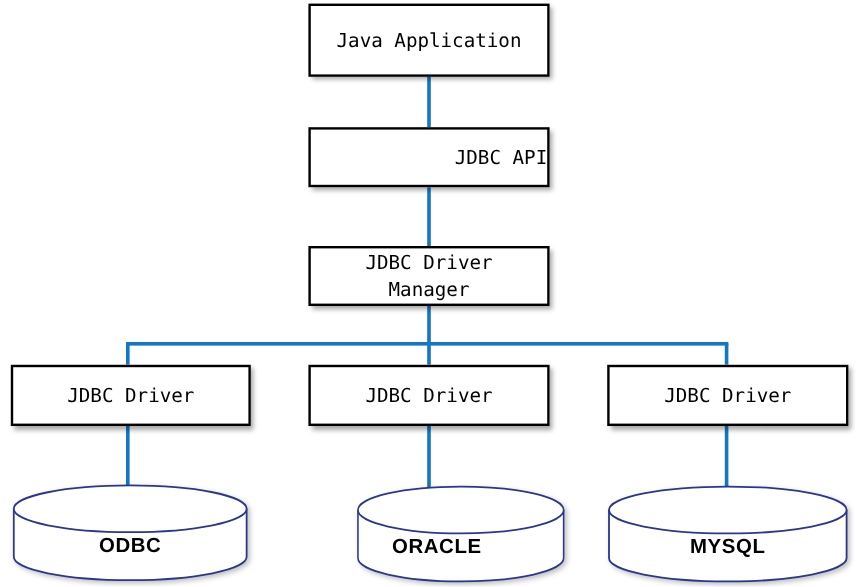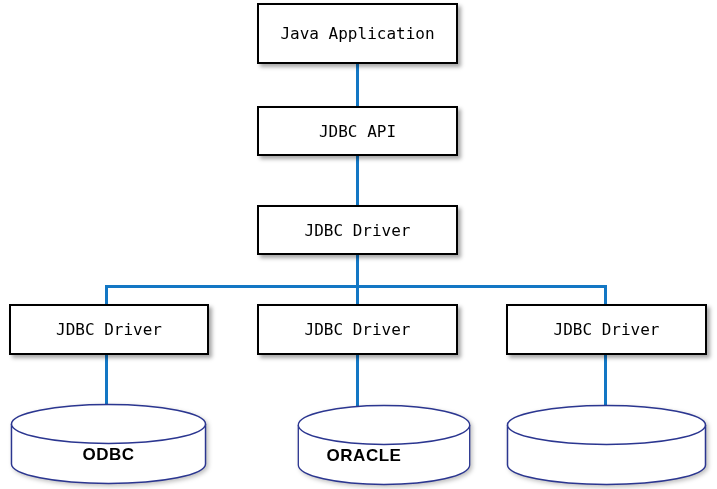--- a/index.html
+++ b/index.html
@@ -26,21 +26,21 @@
     flex-direction: column;
     align-items: center;
     justify-content: center;
     font-family: "DejaVu Sans Mono", "Liberation Mono", monospace;
     font-size: 16px;
     line-height: 23px;
     color: var(--text, #000000);
     white-space: nowrap;
   }
   #box-java   { left: 257px; top: 3px;   width: 201px; height: 61px; }
-  #box-api    { left: 257px; top: 106px; width: 201px; height: 50px; }
+  #box-api    { left: 257px; top: 106px; width: 201px; height: 50px; align-items: flex-end; }
   #box-mgr    { left: 257px; top: 205px; width: 201px; height: 50px; }
   #box-drv-l  { left: 9px;   top: 304px; width: 200px; height: 51px; }
   #box-drv-m  { left: 257px; top: 304px; width: 201px; height: 51px; }
   #box-drv-r  { left: 506px; top: 304px; width: 201px; height: 51px; }
 
   
   .conn {
     position: absolute;
     background: var(--connector, #1377c4);
   }
@@ -101,20 +101,21 @@
   <div class="box" id="box-java">
     <span>Java Application</span>
   </div>
 
   <div class="box" id="box-api">
     <span>JDBC API</span>
   </div>
 
   <div class="box" id="box-mgr">
     <span>JDBC Driver</span>
+    <span>Manager</span>
   </div>
 
   <div class="box" id="box-drv-l">
     <span>JDBC Driver</span>
   </div>
 
   <div class="box" id="box-drv-m">
     <span>JDBC Driver</span>
   </div>
 
@@ -136,15 +137,16 @@
       <ellipse cx="100" cy="21" rx="98.5" ry="19.5" fill="#ffffff" stroke="currentColor" stroke-width="1.5"></ellipse>
     </svg>
     <div class="cyl-label">ORACLE</div>
   </div>
 
   <div class="cylinder" id="cyl-mysql">
     <svg viewBox="0 0 200 82" preserveAspectRatio="none">
       <path d="M1.5 21 V61 A98.5 19.5 0 0 0 198.5 61 V21" fill="#ffffff" stroke="currentColor" stroke-width="1.5"></path>
       <ellipse cx="100" cy="21" rx="98.5" ry="19.5" fill="#ffffff" stroke="currentColor" stroke-width="1.5"></ellipse>
     </svg>
+    <div class="cyl-label">MYSQL</div>
   </div>
 
 </div>
 
 </body></html>

